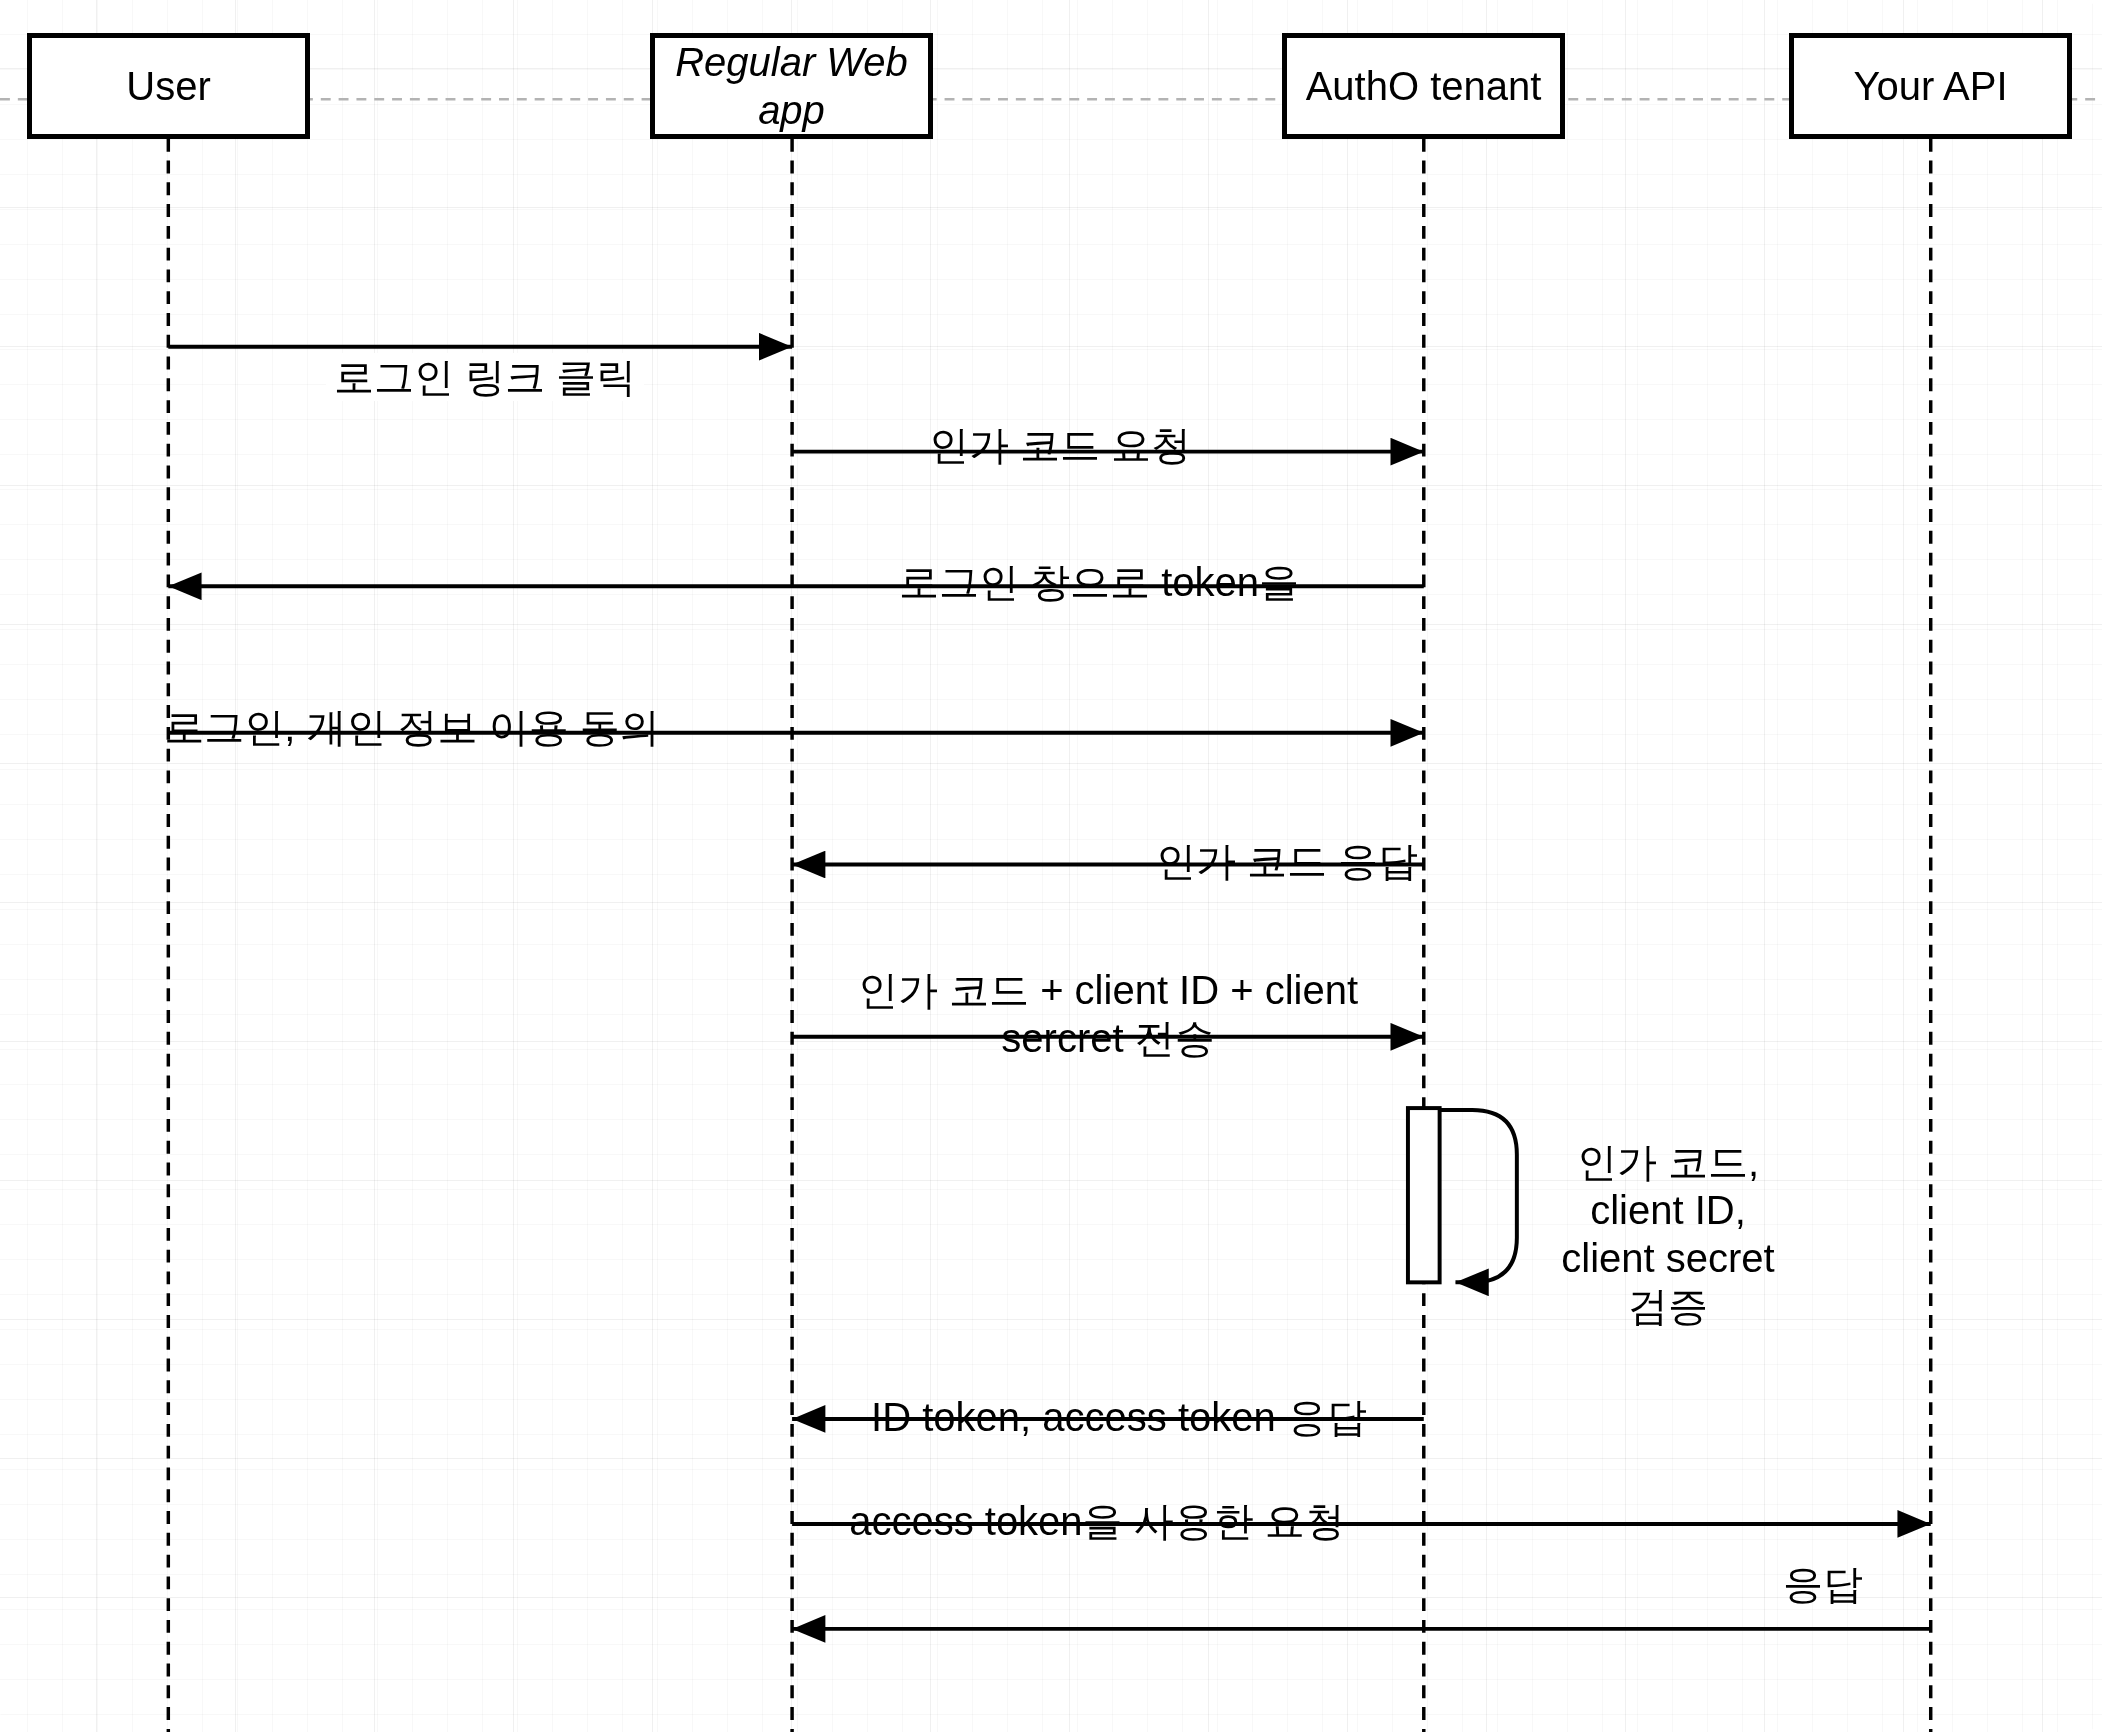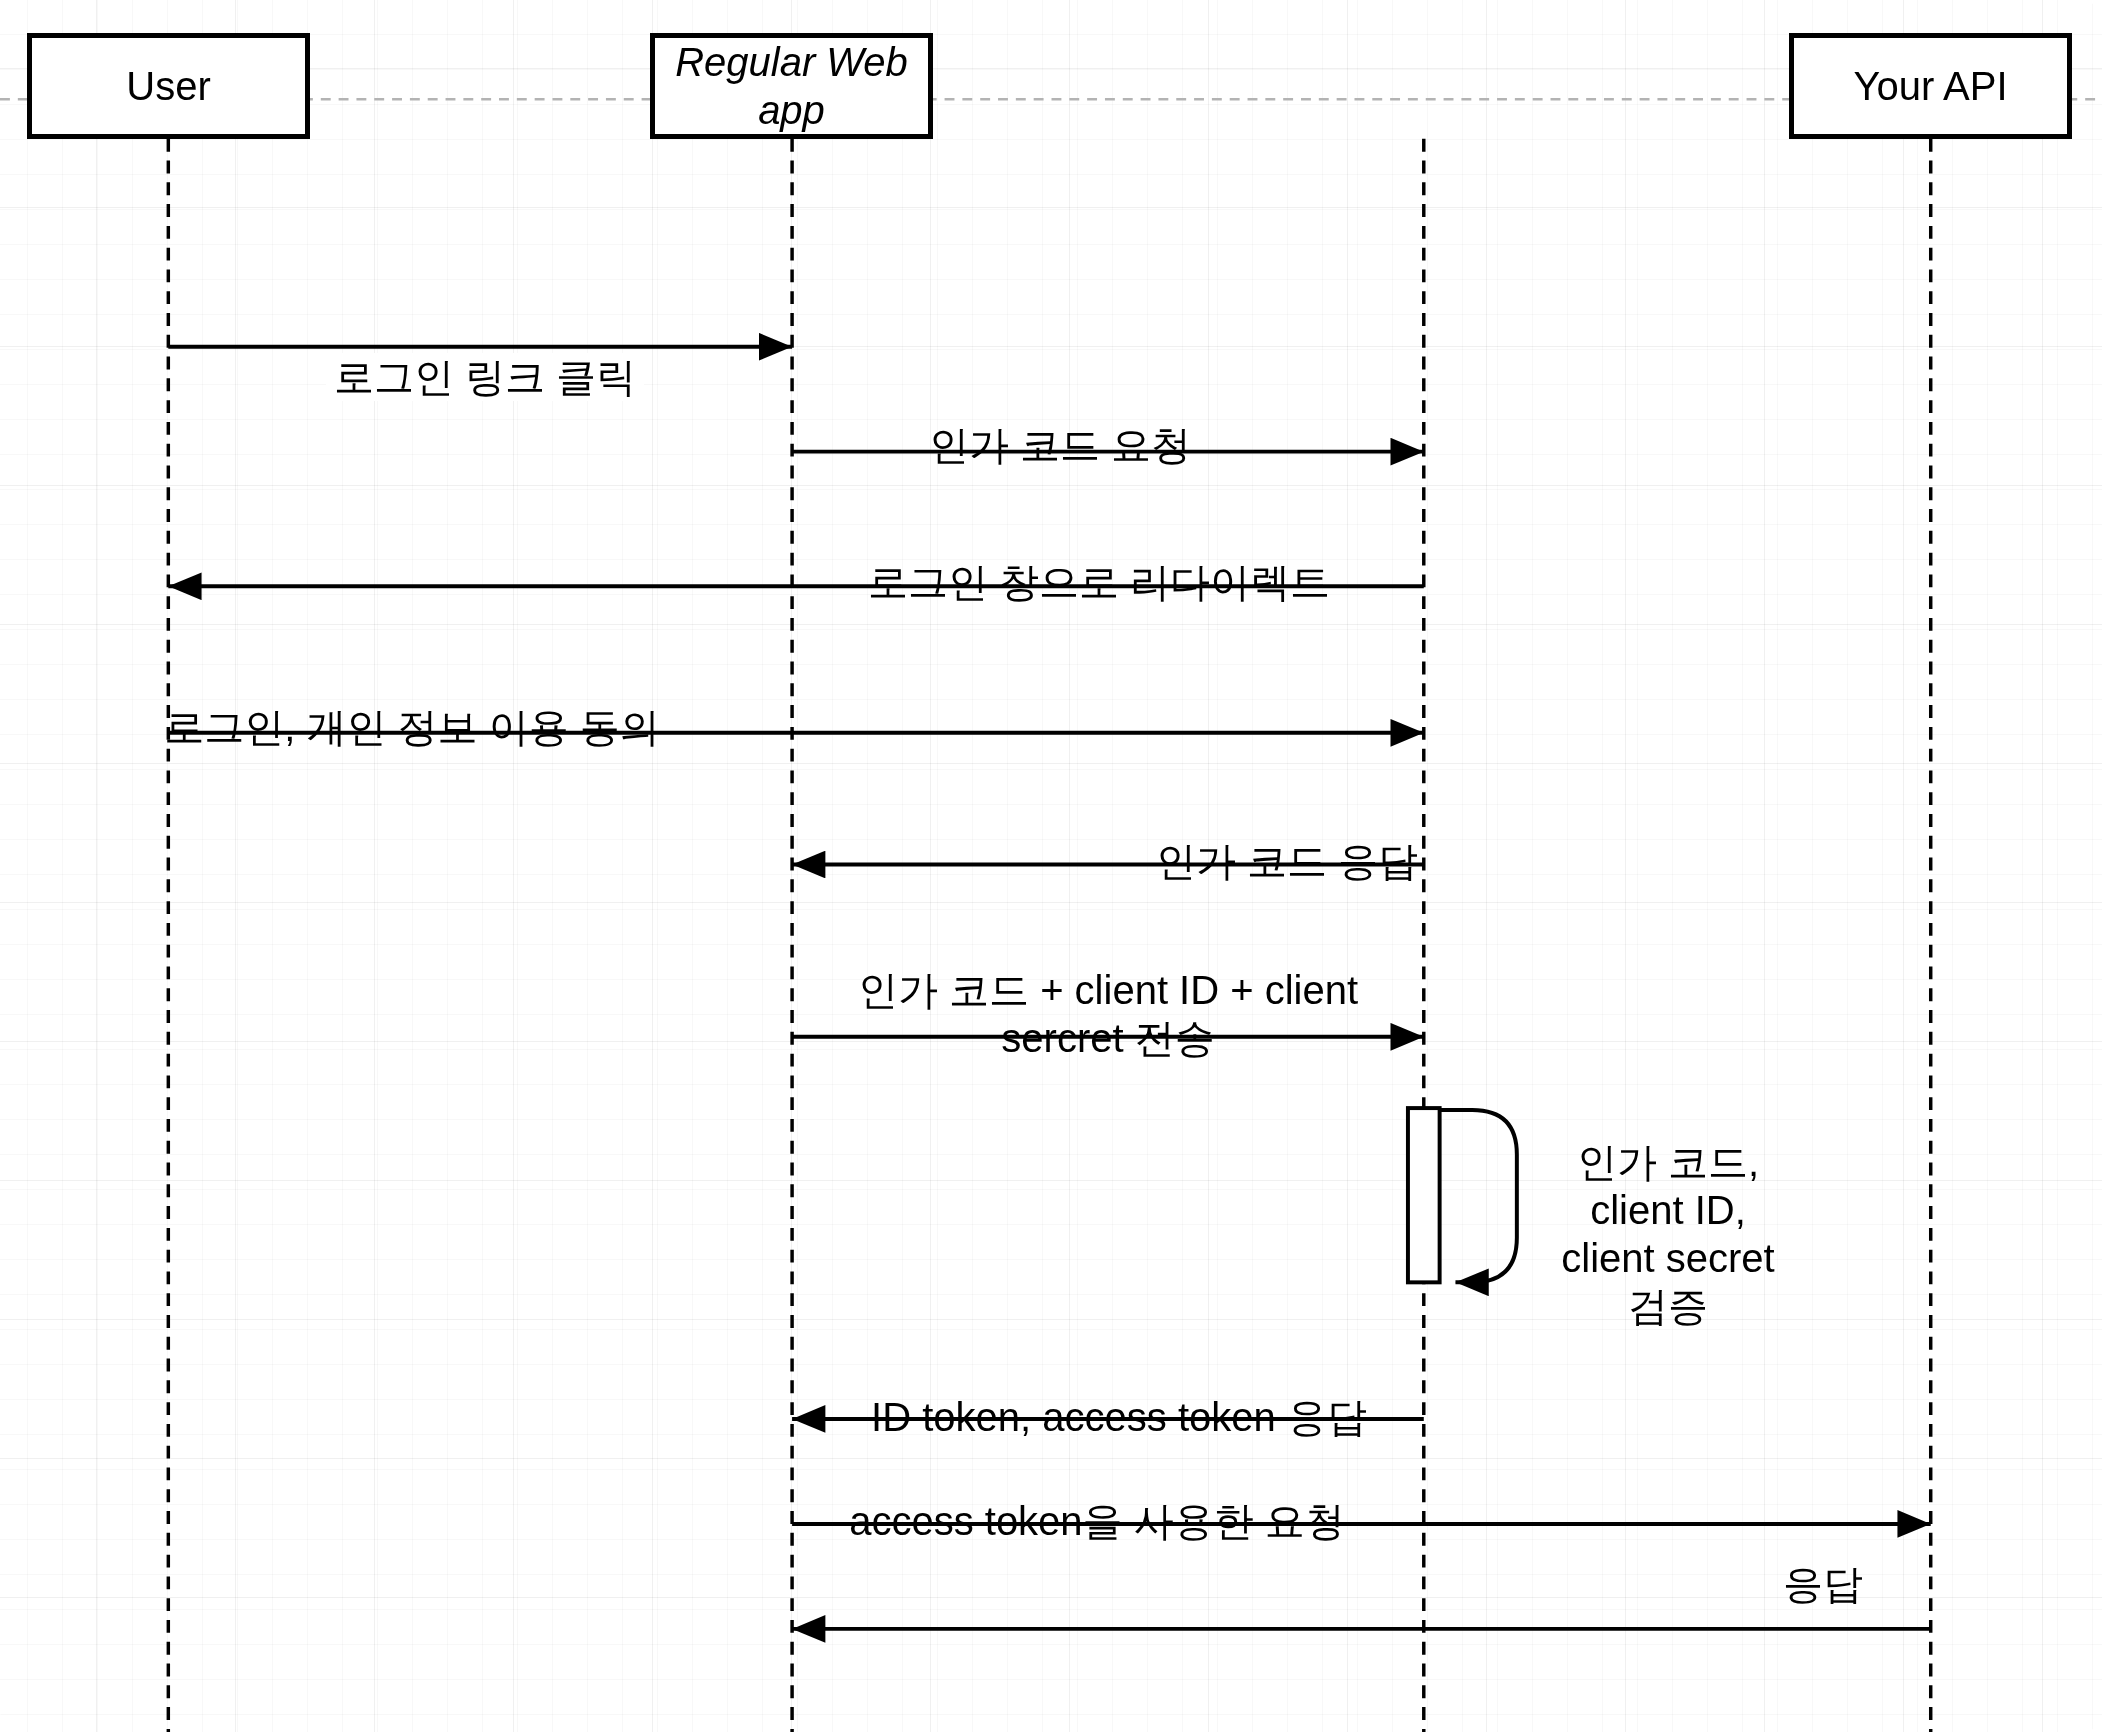--- a/index.html
+++ b/index.html
@@ -68,27 +68,30 @@
     <line x1="800" y1="1539" x2="1950" y2="1539" stroke="#000" stroke-width="4" marker-end="url(#arrowhead)"></line>
     <line x1="1950" y1="1645" x2="800" y2="1645" stroke="#000" stroke-width="4" marker-end="url(#arrowhead)"></line>
   </svg>
 
   <div class="actor-box" style="left:27px;">
       <span>User</span>
     </div>
   <div class="actor-box" style="left:650px;font-style:italic;">
       <span>Regular Web app</span>
     </div>
+  <div class="actor-box" style="left:1282px;">
+      <span>AuthO tenant</span>
+    </div>
   <div class="actor-box" style="left:1789px;">
       <span>Your API</span>
     </div>
 
   <div class="msg-label on-line" style="left:485px;top:347px;">로그인 링크 클릭</div>
   <div class="msg-label" style="left:1060px;top:415px;">인가 코드 요청</div>
-  <div class="msg-label" style="left:1099px;top:552px;">로그인 창으로 리다이렉트</div>
+  <div class="msg-label" style="left:1099px;top:552px;">로그인 창으로 token을</div>
   <div class="msg-label" style="left:412px;top:697px;">로그인, 개인 정보 이용 동의</div>
   <div class="msg-label" style="left:1287px;top:831px;">인가 코드 응답</div>
   <div class="msg-label" style="left:1668px;top:1204px;">인가 코드,
 client ID,
 client secret
 검증</div>
   <div class="msg-label" style="left:1108px;top:984px;">인가 코드 + client ID + client
 sercret 전송</div>
   <div class="msg-label" style="left:1119px;top:1387px;">ID token, access token 응답</div>
   <div class="msg-label" style="left:1097px;top:1491px;">access token을 사용한 요청</div>

